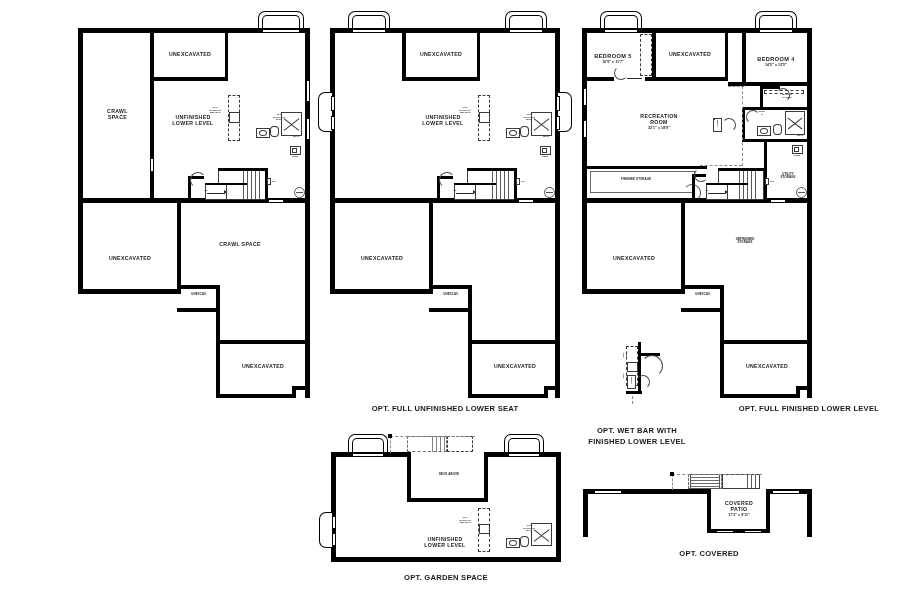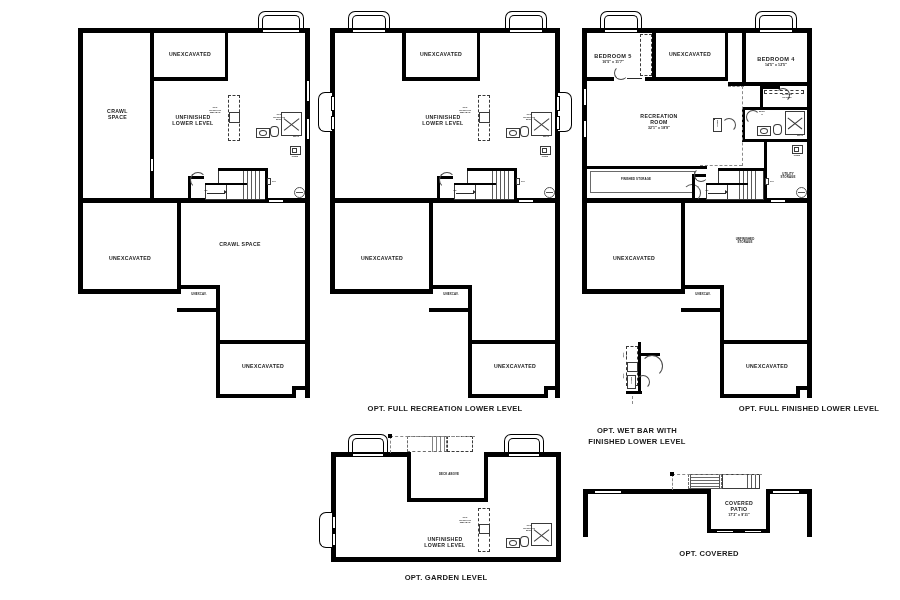--- a/index.html
+++ b/index.html
@@ -239,21 +239,21 @@
 
   <div class="compass" style="left:544px;top:187px;"></div>
 
   <div class="lbl r" style="left:406px;top:51px;width:70px;">UNEXCAVATED</div>
   <div class="lbl r" style="left:410px;top:114px;width:66px;">UNFINISHED
 LOWER LEVEL</div>
   <div class="lbl r" style="left:347px;top:255px;width:70px;">UNEXCAVATED</div>
   <div class="lbl tiny" style="left:432px;top:293px;width:38px;">UNEXCAV.</div>
   <div class="lbl r" style="left:480px;top:363px;width:70px;">UNEXCAVATED</div>
 
-  <div class="caption" style="left:330px;top:403px;width:230px;">OPT. FULL RECREATION LOWER LEVEL</div>
+  <div class="caption" style="left:330px;top:403px;width:230px;">OPT. FULL UNFINISHED LOWER SEAT</div>
 </div>
 
 <div class="plan">
 
   <div class="bay" style="left:600px;top:11px;width:42px;height:20px;">
         <div class="inner"></div>
       </div>
   <div class="bay" style="left:755px;top:11px;width:42px;height:20px;">
         <div class="inner"></div>
       </div>
@@ -433,21 +433,21 @@
   <div class="fx" style="left:520px;top:536px;width:9px;height:11px;border-radius:4px 4px 40% 40%;"></div>
   <div class="fx" style="left:506px;top:538px;width:14px;height:10px;"></div>
   <div class="fxr" style="left:509px;top:540px;width:8px;height:6px;"></div>
   <div class="lbl mini" style="left:516px;top:524px;width:26px;">OPT.
 ROUGH-IN
 BATH</div>
 
   <div class="lbl r" style="left:412px;top:536px;width:66px;">UNFINISHED
 LOWER LEVEL</div>
 
-  <div class="caption" style="left:331px;top:572px;width:230px;">OPT. GARDEN LEVEL</div>
+  <div class="caption" style="left:331px;top:572px;width:230px;">OPT. GARDEN SPACE</div>
 </div>
 
 <div class="plan">
   <div class="wall" style="left:583px;top:489px;width:128px;height:5px;"></div>
   <div class="wall" style="left:766px;top:489px;width:46px;height:5px;"></div>
   <div class="wall" style="left:583px;top:489px;width:5px;height:48px;"></div>
   <div class="wall" style="left:807px;top:489px;width:5px;height:48px;"></div>
   <div class="win" style="left:594px;top:489.5px;width:28px;height:4px;"></div>
   <div class="win" style="left:772px;top:489.5px;width:28px;height:4px;"></div>
 

